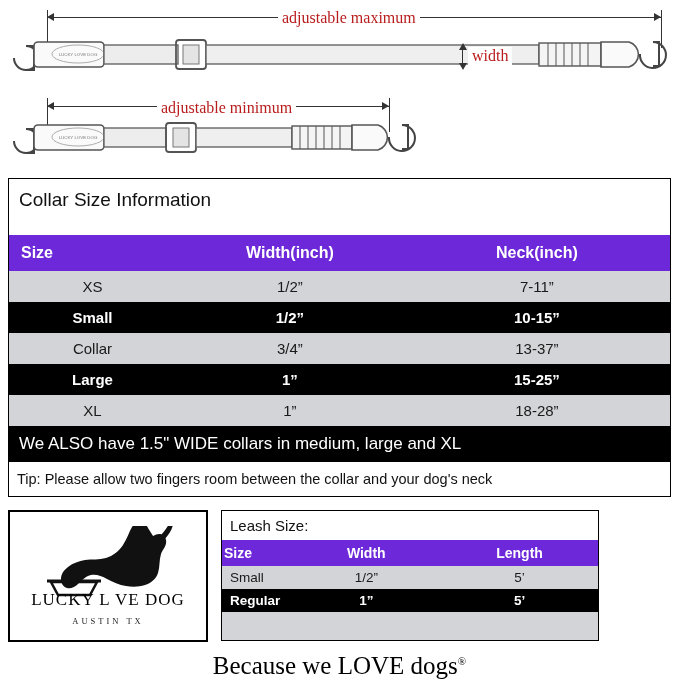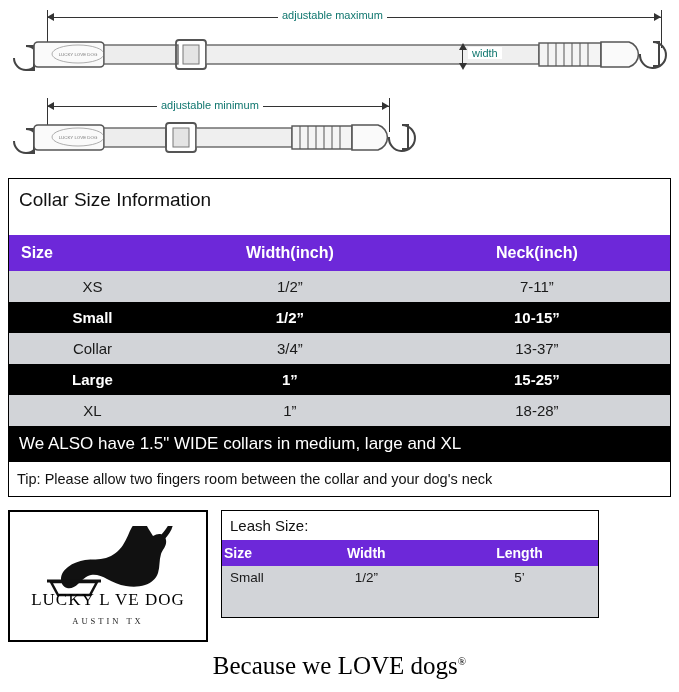--- a/index.html
+++ b/index.html
@@ -24,23 +24,23 @@
 
   
   .diagram {
     position: relative;
     height: 178px;
     width: 679px;
     box-sizing: border-box;
   }
   .dim-label {
     position: absolute;
-    font-size: 11px;
-    color: #0f766e;
-    font-family: Liberation Sans, sans-serif;
+    font-size: 16px;
+    color: #b91c1c;
+    font-family: Liberation Serif, serif;
     background: #fff;
     padding: 0 4px;
     white-space: nowrap;
   }
   .arrow-line {
     position: absolute;
     height: 1px;
     background: #333;
   }
   .arrow-head {
@@ -376,20 +376,25 @@
             <tr class="hdr">
           <th class="left-cell" style="width:18%;">Size</th>
           <th style="width:40%;">Width</th>
           <th style="width:42%;">Length</th>
         </tr>
         <tr class="row-grey">
           <td class="left-cell">Small</td>
           <td>1/2”</td>
           <td>5’</td>
         </tr>
+        <tr class="row-black">
+          <td class="left-cell">Regular</td>
+          <td>1”</td>
+          <td>5’</td>
+        </tr>
         <tr class="row-grey empty-row">
           <td class="left-cell"></td>
           <td></td>
           <td></td>
         </tr>
       </tbody>
         </table>
     </div>
 
     <div class="tagline">

